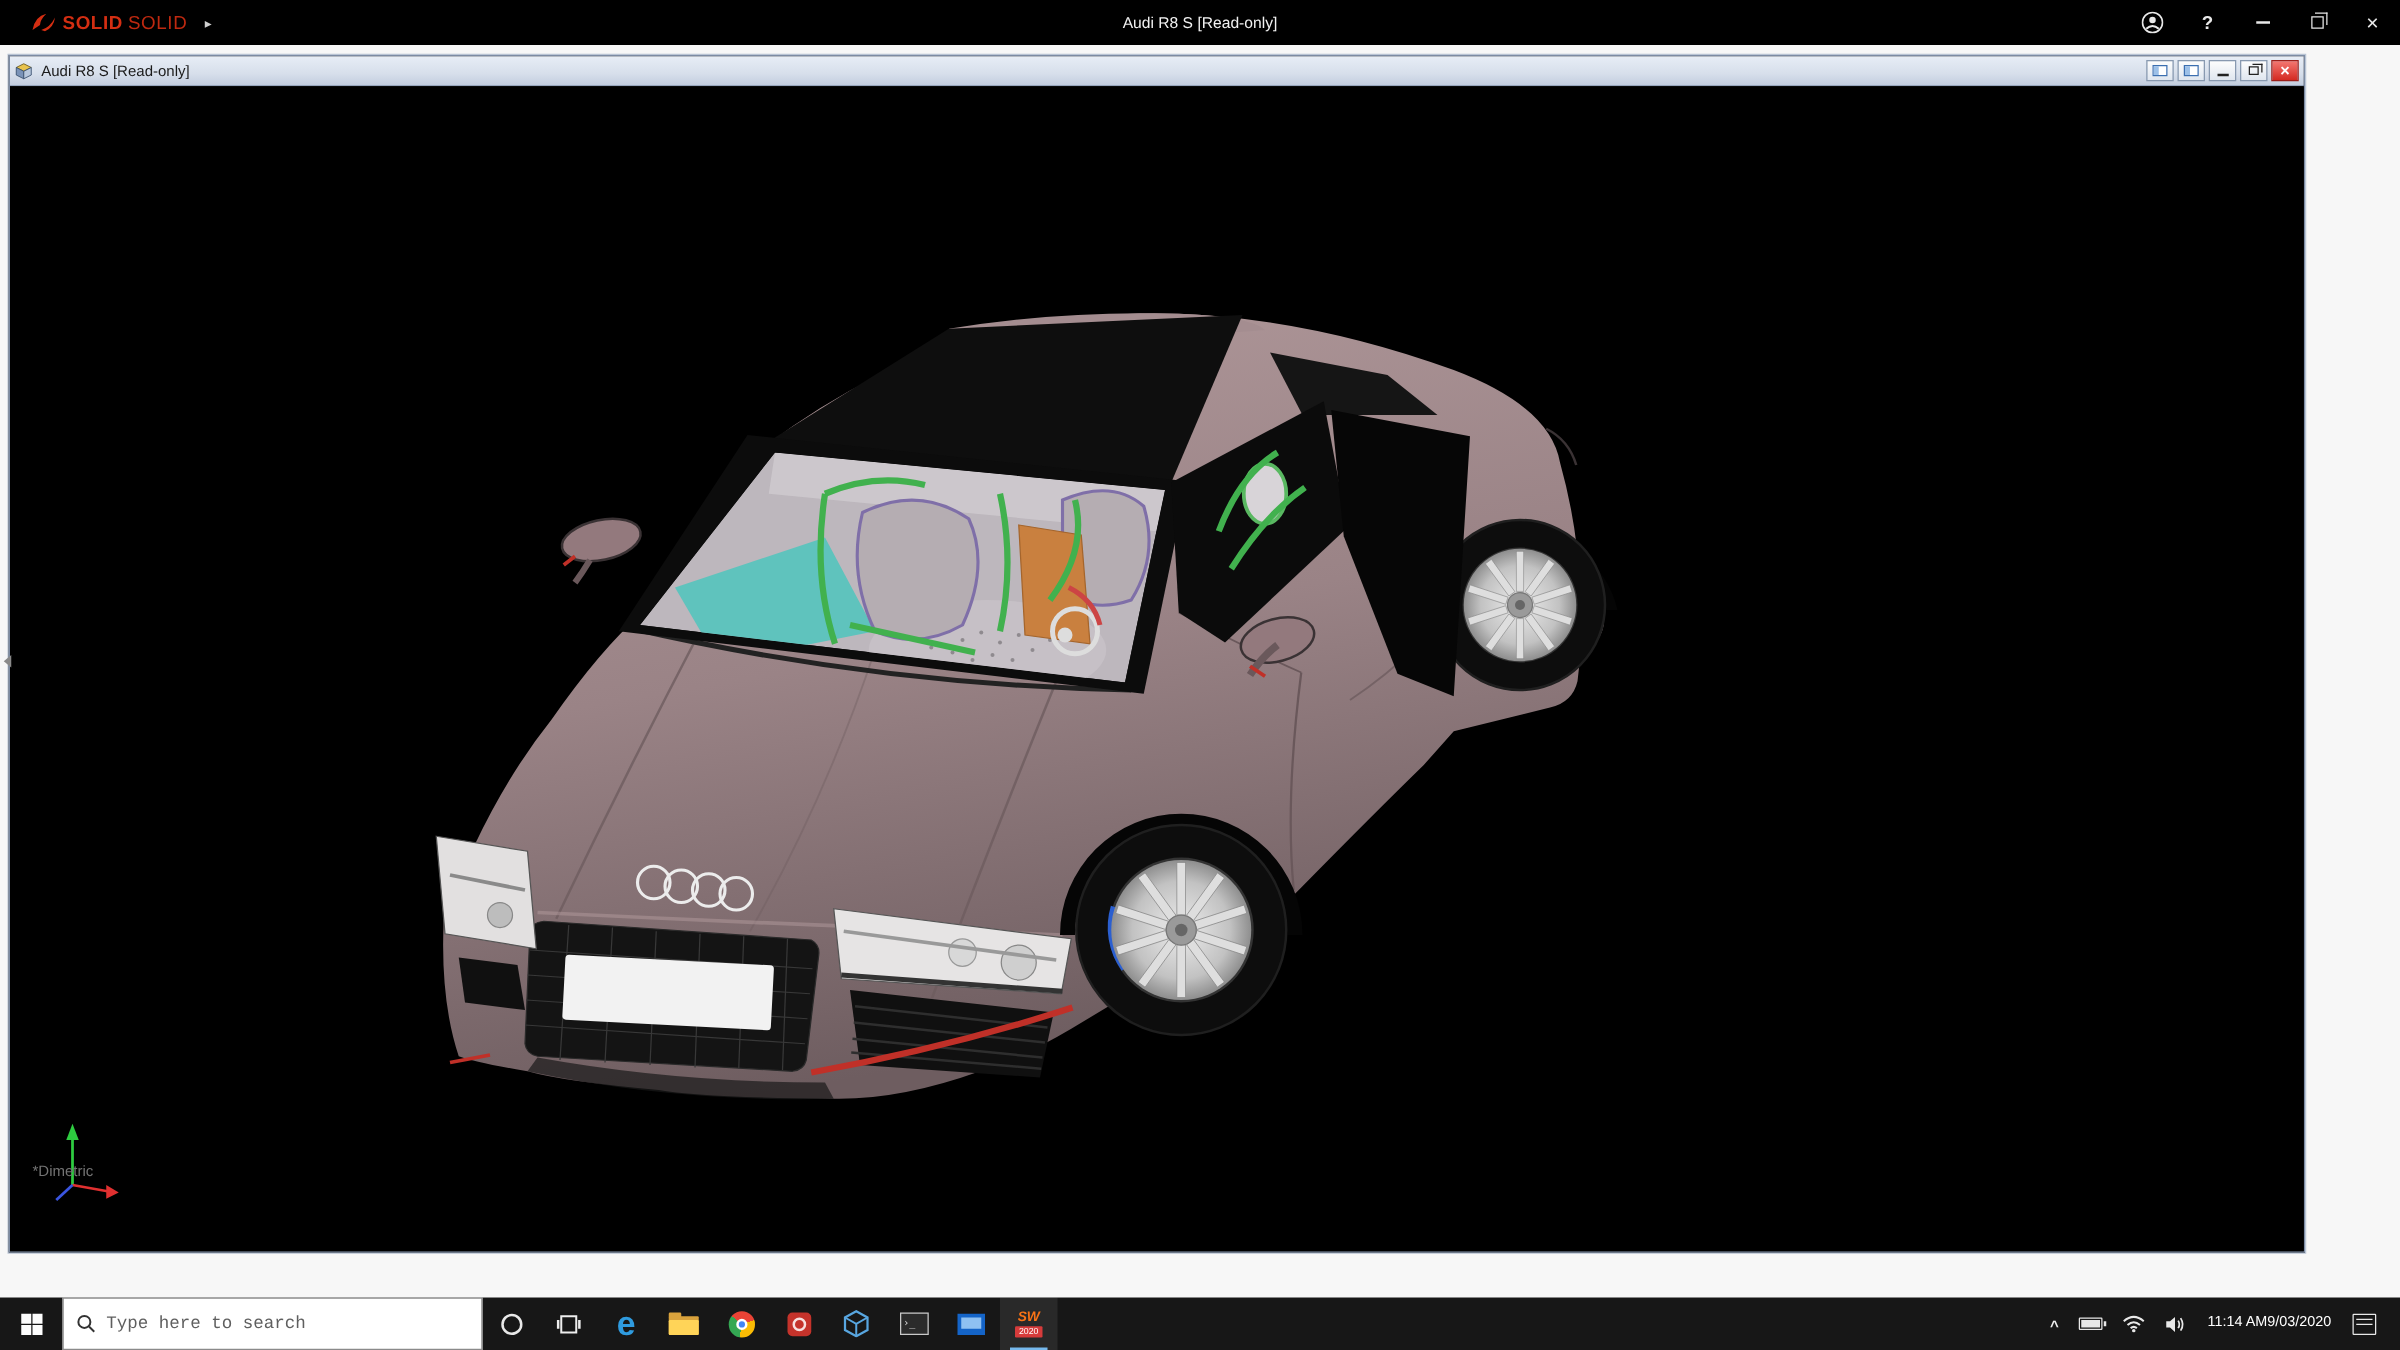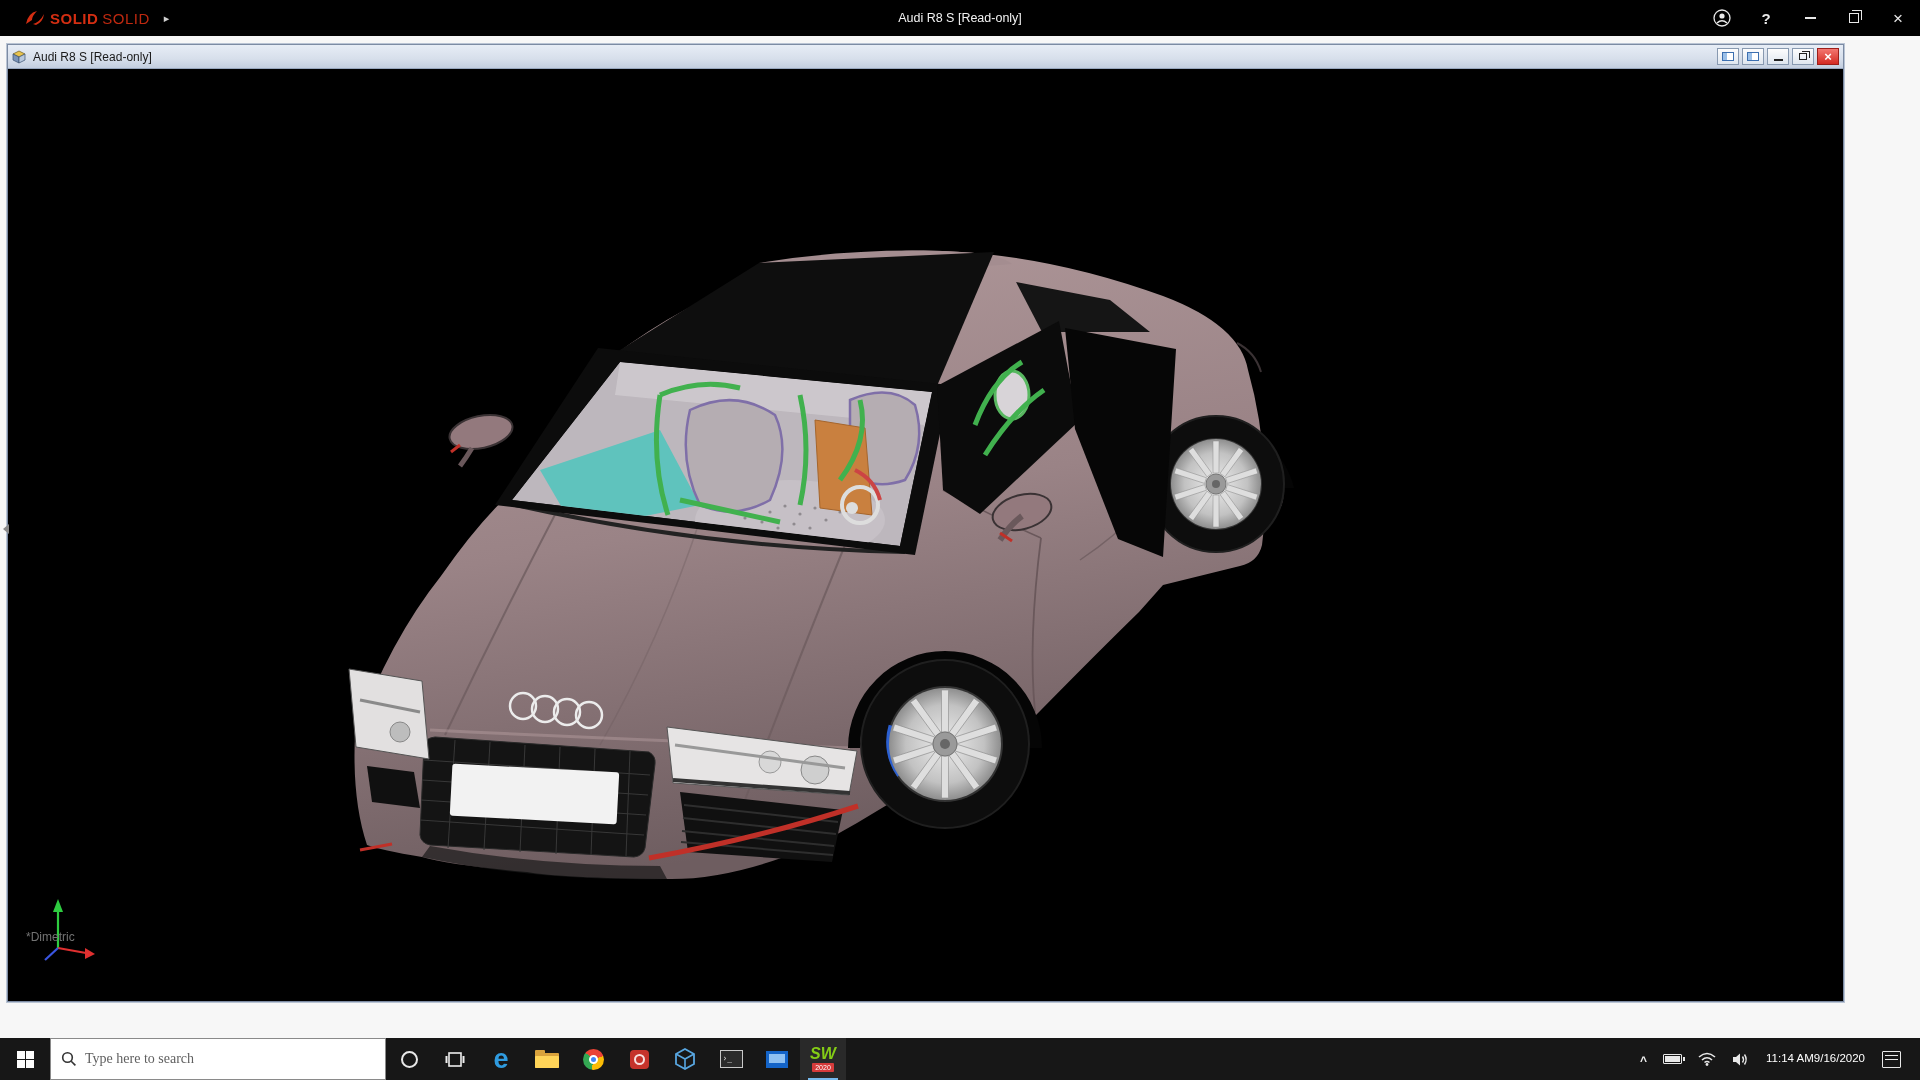--- a/index.html
+++ b/index.html
@@ -59,21 +59,21 @@
   .car-overlay { position:absolute; inset:0; z-index:3; pointer-events:none; }
 
   
   .taskbar { position:absolute; left:0; right:0; bottom:0; height:42px; background:var(--taskbar-bg, #171717);
              display:flex; align-items:stretch; z-index:20; color:#fff; }
   .tb-start { width:50px; display:flex; align-items:center; justify-content:center; }
   .win-logo { width:17px; height:17px; display:grid; grid-template-columns:8px 8px; grid-template-rows:8px 8px; gap:1px; }
   .win-logo span { background:#fdfdfd; }
   .tb-search { width:336px; background:#fff; border:1px solid #8a8a8a; display:flex; align-items:center; gap:8px; padding:0 10px; }
   .tb-search input { border:0; outline:none; flex:1; font-size:14px; color:#701a75; background:transparent;
-                     font-family:Liberation Serif, serif; }
+                     font-family:Liberation Mono, monospace; }
   .tb-search input::placeholder { color:#5f5f5f; opacity:1; }
   .tb-icon { width:46px; display:flex; align-items:center; justify-content:center; position:relative; }
   .tb-icon.active { background:rgba(255,255,255,.08); }
   .tb-icon.active::after { content:""; position:absolute; left:8px; right:8px; bottom:0; height:2px; background:#76b9ed; }
 
   .cortana-ring { width:17px; height:17px; border:2px solid #e8e8e8; border-radius:50%; }
   .edge-e { color:#2f9bdf; font-size:27px; font-weight:700; line-height:1; }
   .folder { position:relative; width:24px; height:17px; }
   .folder .back { position:absolute; inset:0; top:2px; background:#d9a23c; border-radius:1px; }
   .folder .back::before { content:""; position:absolute; top:-3px; left:0; width:10px; height:4px; background:#d9a23c; border-radius:1px 1px 0 0; }
@@ -83,21 +83,21 @@
             display:flex; align-items:center; justify-content:center; }
   .chrome .core { width:9px; height:9px; border-radius:50%; background:#4285f4; border:2px solid #fff; }
   .red-app { width:19px; height:19px; border-radius:4px; background:#c5332b; position:relative; }
   .red-app::before { content:""; position:absolute; inset:4px; border-radius:50%; border:2px solid #fff; opacity:.85; }
   .console-app { width:23px; height:18px; background:#2b2b2b; border:1px solid #c9c9c9;
                  color:#e8e8e8; font-size:8px; line-height:16px; text-align:left; padding-left:2px;
                  font-family:"DejaVu Sans Mono", monospace; }
   .bluewin-app { width:22px; height:17px; background:#1464c8; position:relative; }
   .bluewin-app::before { content:""; position:absolute; inset:3px 3px 5px 3px; background:#8fc1f2; }
   .sw-app { display:flex; flex-direction:column; align-items:center; line-height:1; }
-  .sw-app .sw-label { color:#84cc16; font-weight:700; font-size:16px; font-style:italic; }
+  .sw-app .sw-label { color:#f97316; font-weight:700; font-size:11px; font-style:italic; }
   .sw-app .sw-year { margin-top:1px; background:#d63b3b; color:#fff; font-size:7px; padding:1px 3px; border-radius:1px; }
 
   .tb-right { margin-left:auto; display:flex; align-items:center; gap:2px; padding-right:6px; }
   .tray-btn { height:42px; display:flex; align-items:center; justify-content:center; padding:0 7px; color:#eee; }
   .chevron-up { font-size:12px; font-weight:700; transform:translateY(2px); }
   .battery { width:19px; height:10px; border:1.5px solid #e8e8e8; border-radius:1px; position:relative; }
   .battery::before { content:""; position:absolute; right:-4px; top:2px; width:2px; height:4px; background:#e8e8e8; }
   .battery::after { content:""; position:absolute; inset:1px; background:#e8e8e8; }
   .clock { display:flex; align-items:center; justify-content:center;
            font-size:11.5px; color:#fff; line-height:1.35; padding:0 8px; }
@@ -452,21 +452,21 @@
         </svg>
       </button>
       <button class="tray-btn">
         <svg width="17" height="15" viewBox="0 0 17 15">
           <polygon points="1,5 4,5 8,1.5 8,13.5 4,10 1,10" fill="#e8e8e8"></polygon>
           <path d="M10.5,4.5 Q12.5,7.5 10.5,10.5 M12.5,2.5 Q15.8,7.5 12.5,12.5" fill="none" stroke="#e8e8e8" stroke-width="1.4"></path>
         </svg>
       </button>
       <button class="clock">
         <span>11:14 AM</span>
-        <span>9/16/2020</span>
+        <span>9/03/2020</span>
       </button>
       <button class="tray-btn">
         <span class="action-center"></span>
       </button>
       <span class="show-desktop"></span>
     </div>
   </footer>
 
 </div>
 

